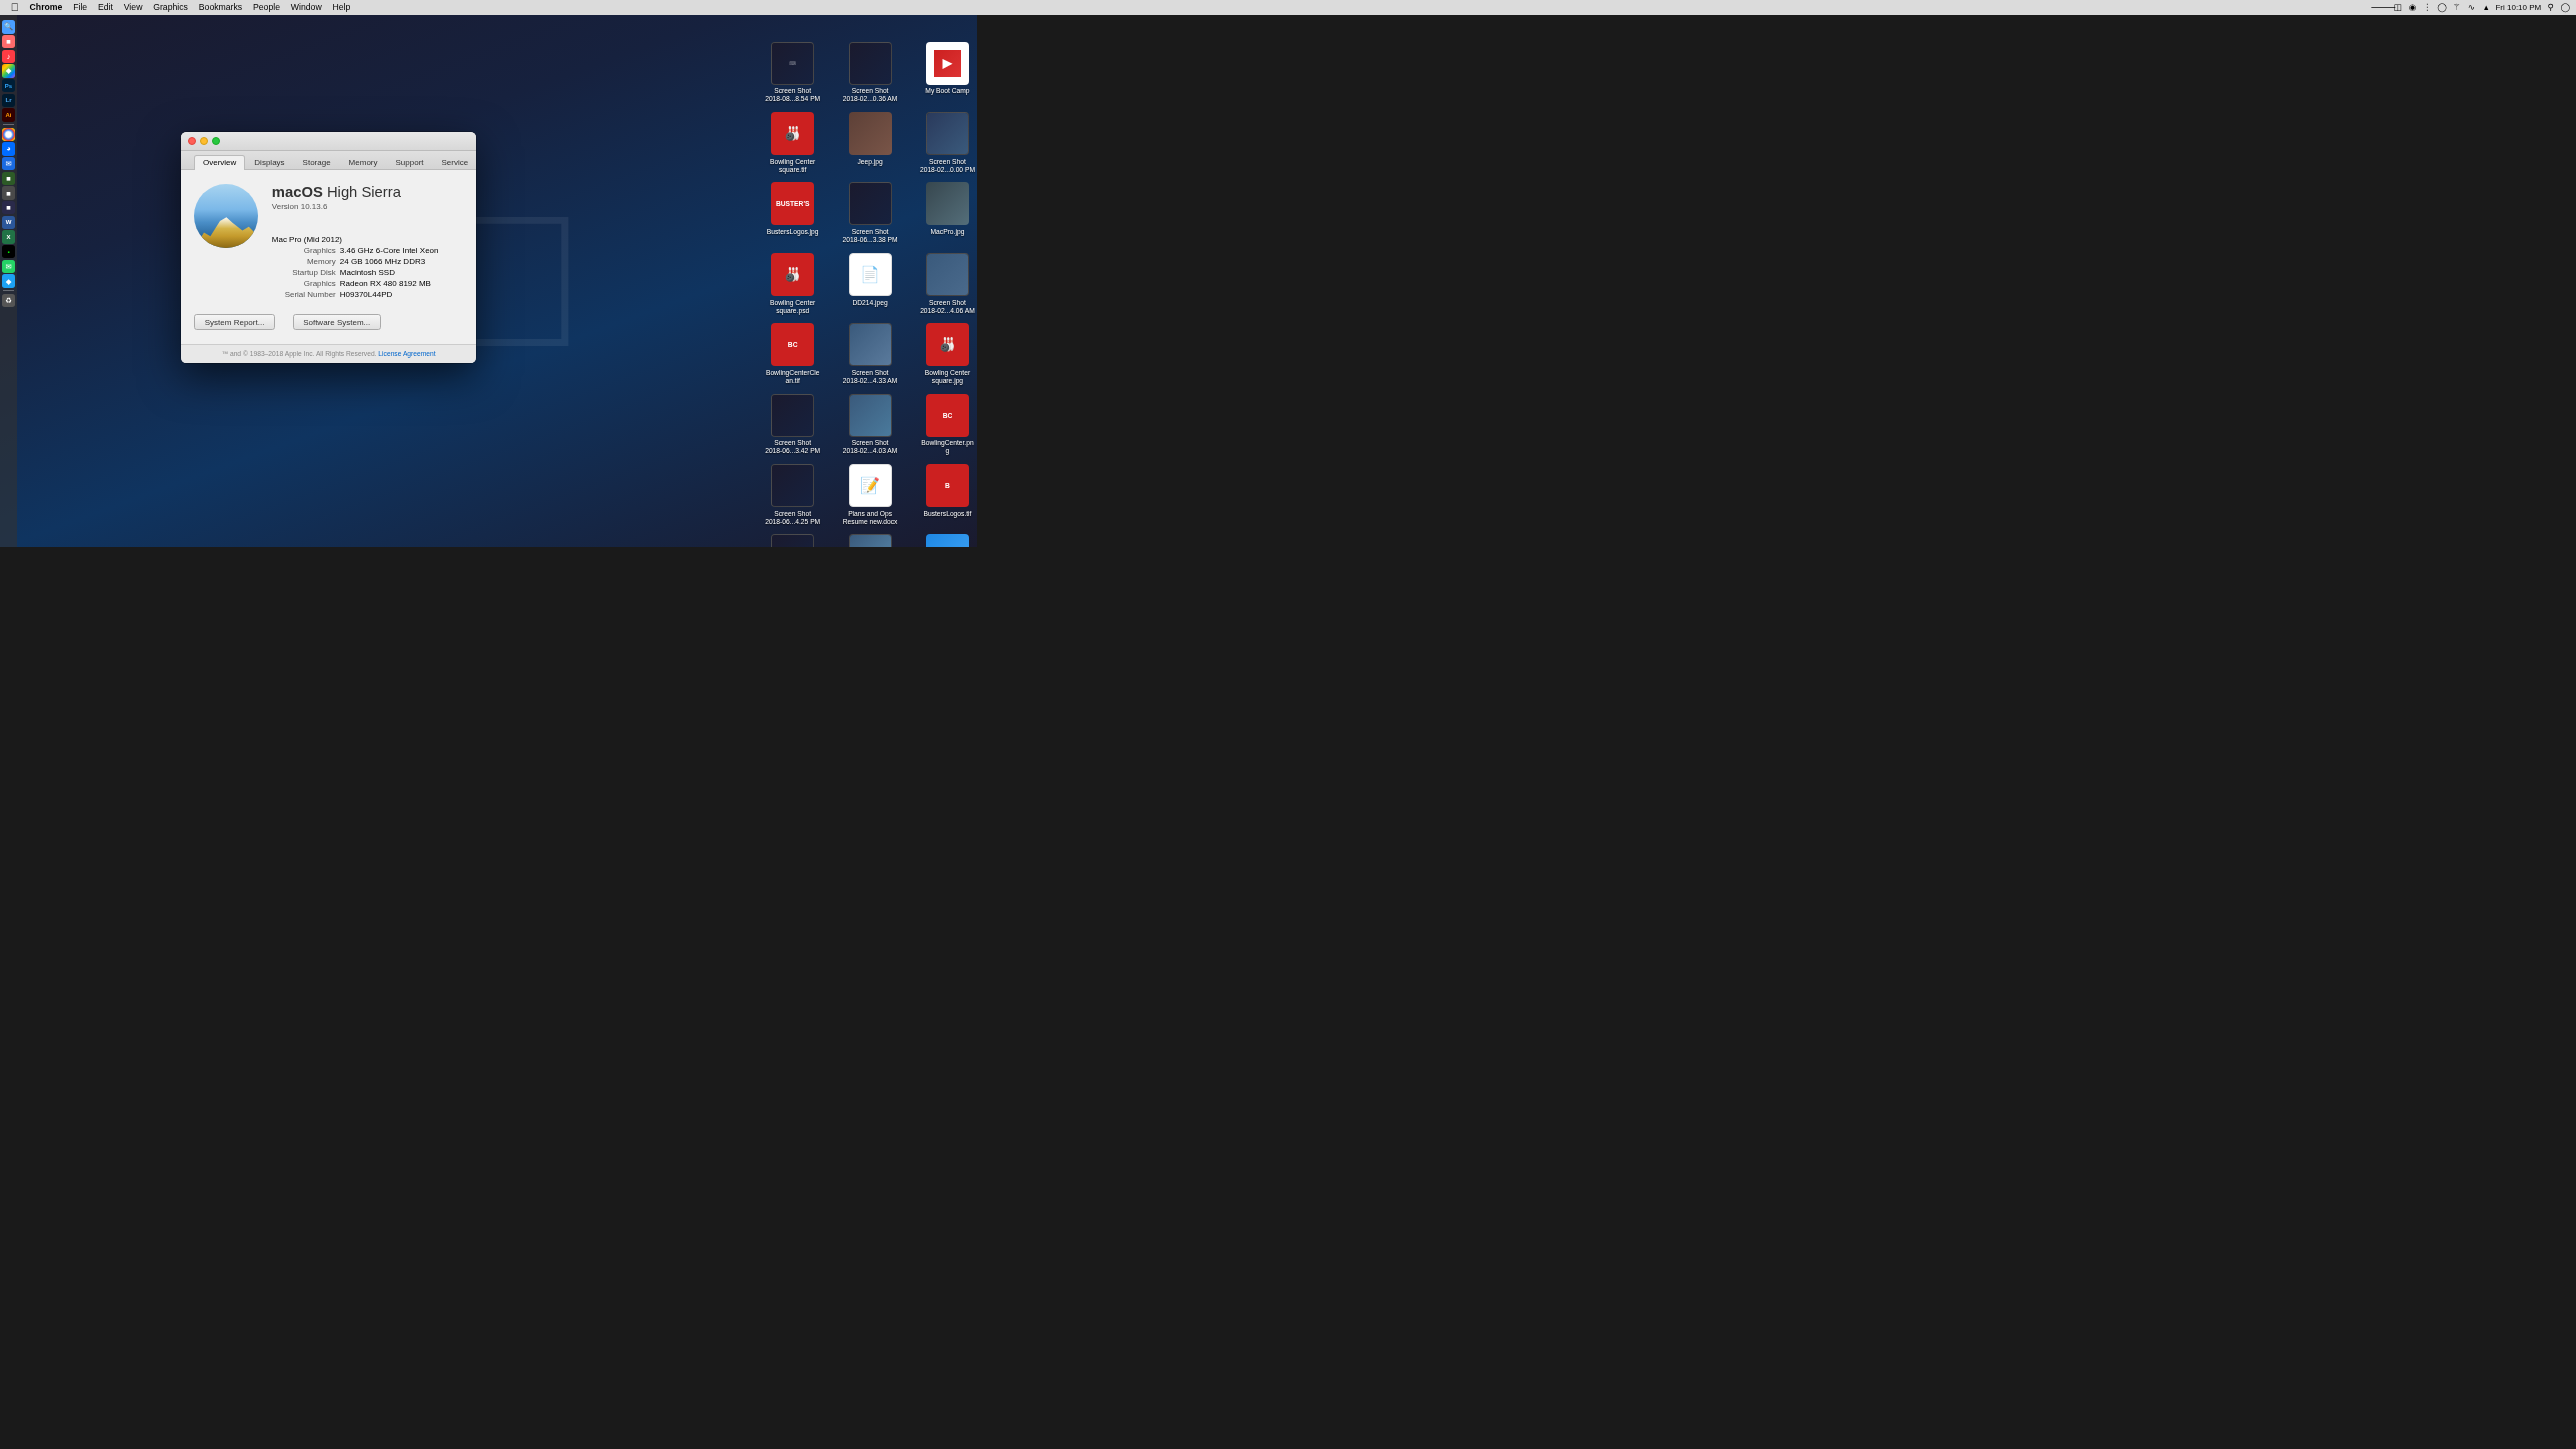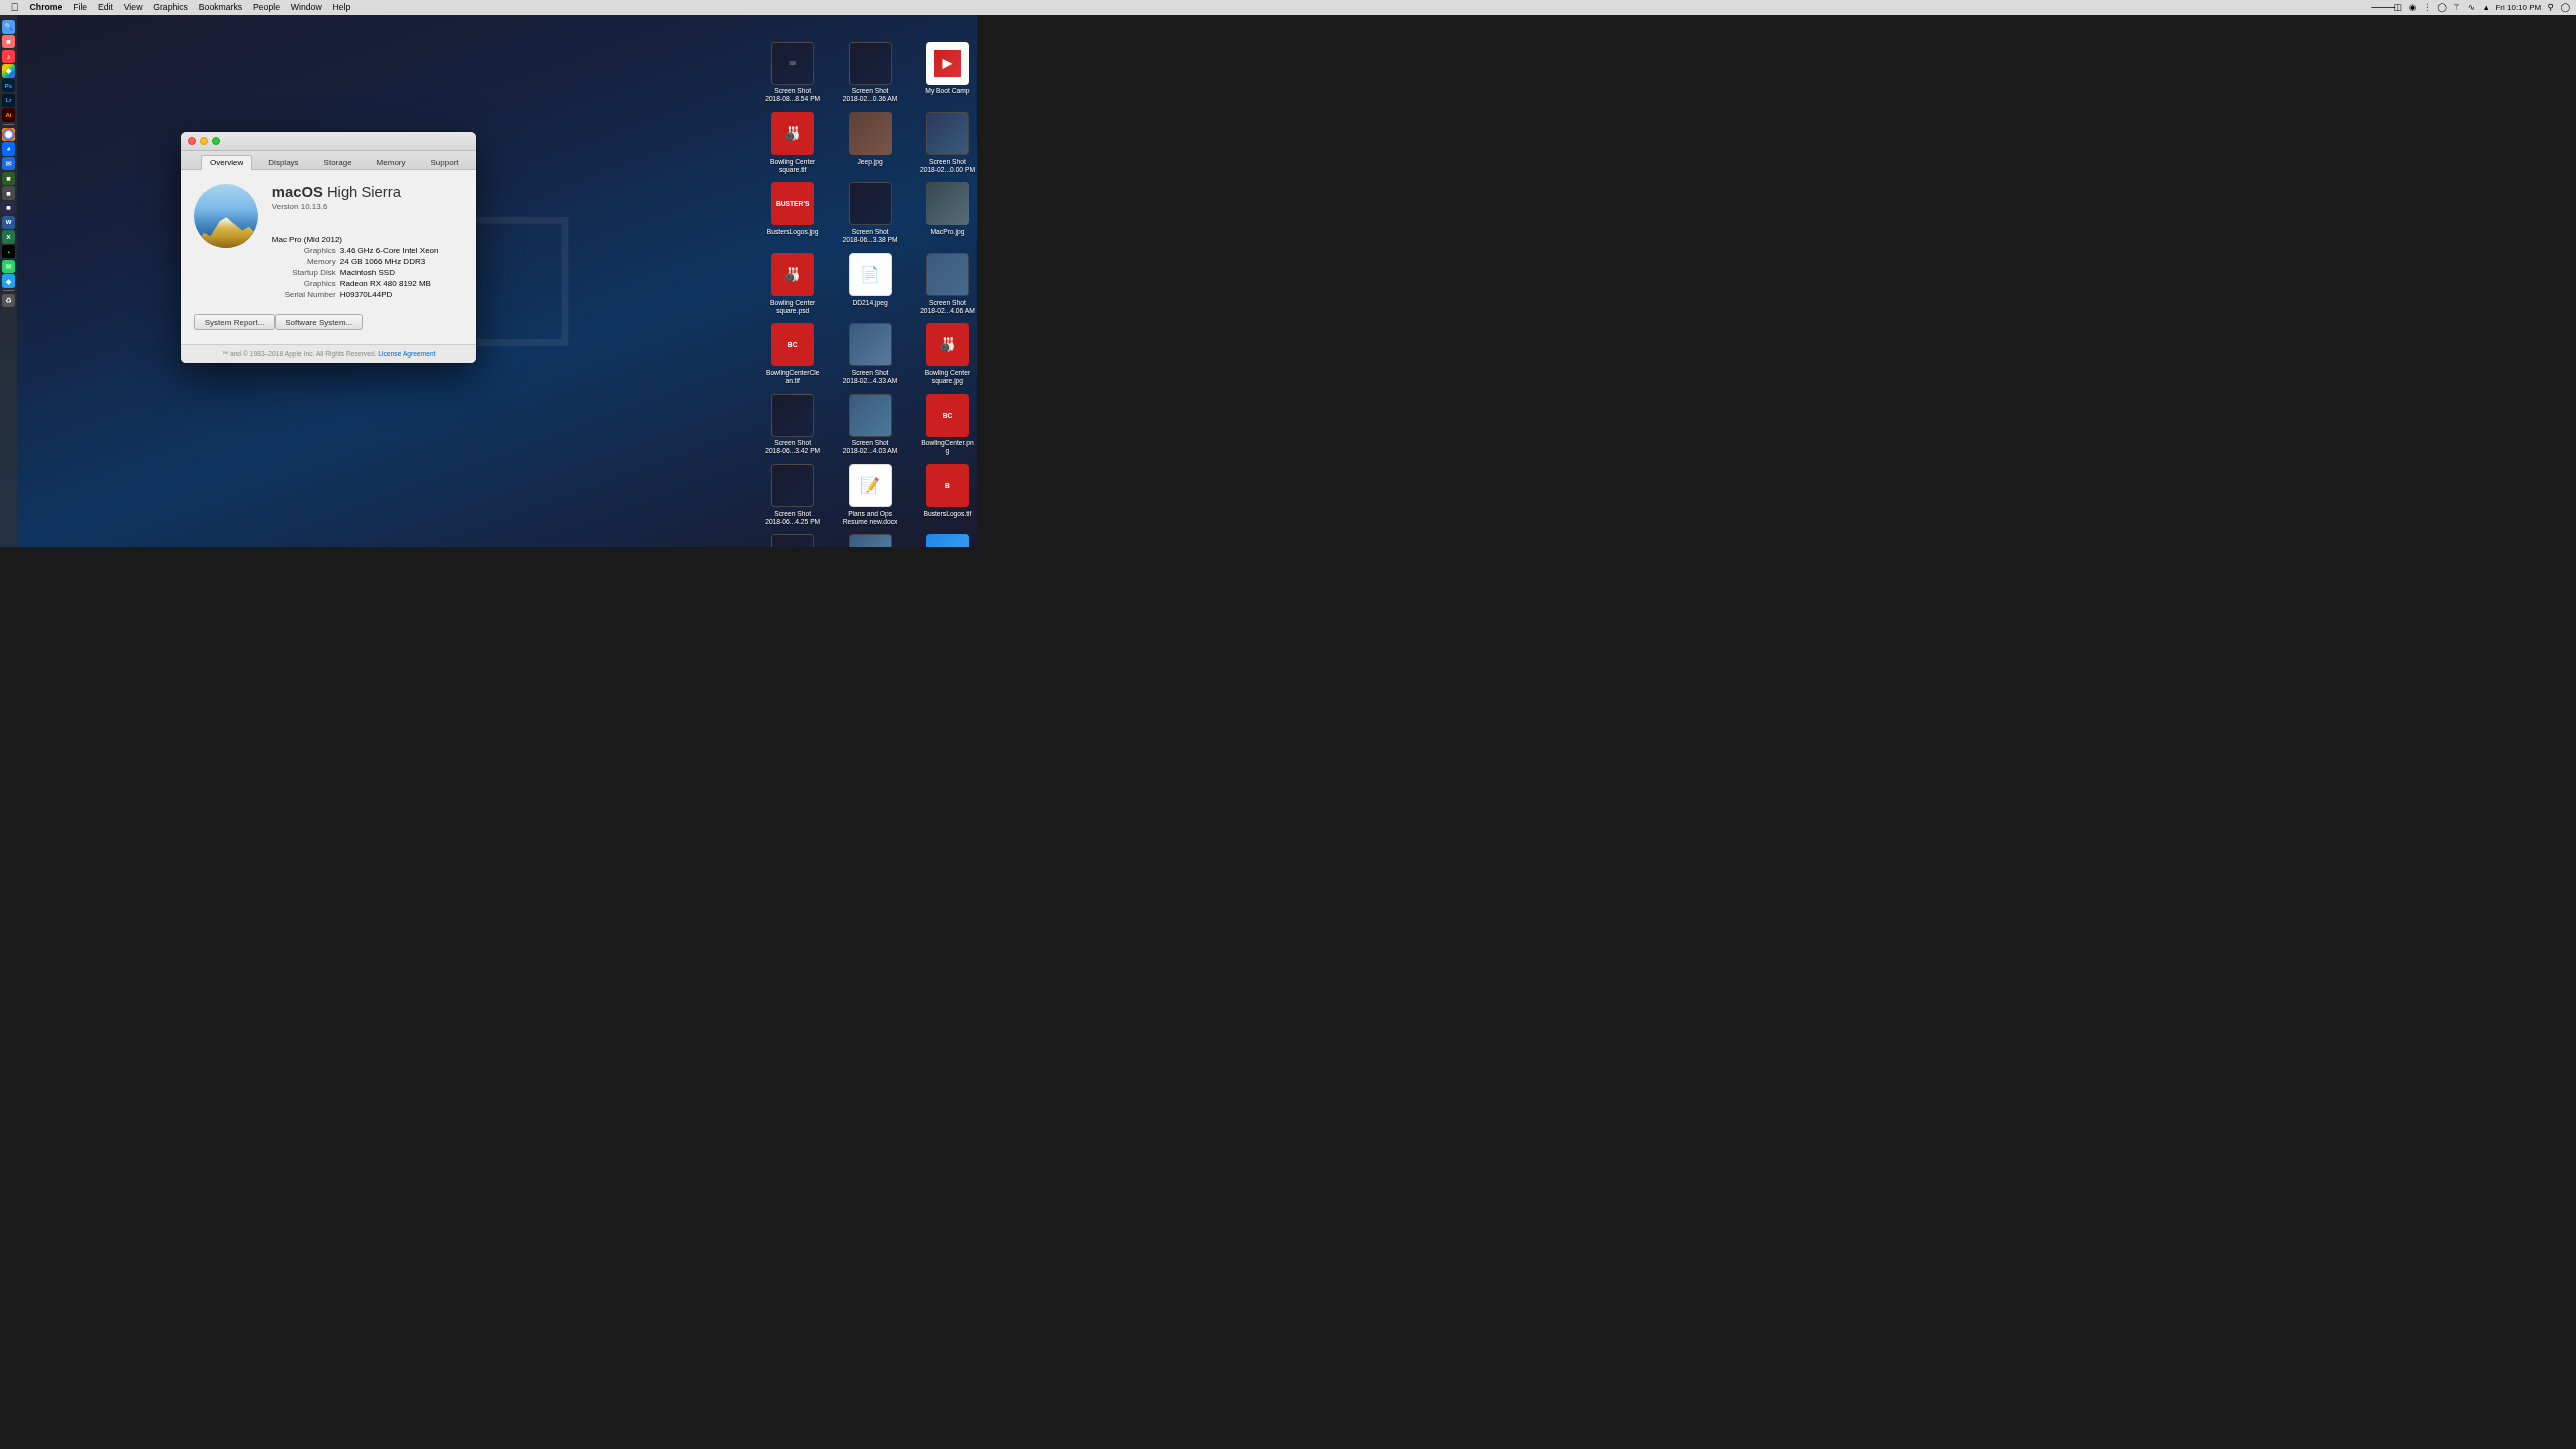--- a/index.html
+++ b/index.html
@@ -207,22 +207,22 @@
       border-radius: 50%;
       cursor: pointer;
     }
 
     .window-btn.close { background: #ff5f57; border: 0.7px solid #e0443e; }
     .window-btn.minimize { background: #febc2e; border: 0.7px solid #d4a017; }
     .window-btn.maximize { background: #28c840; border: 0.7px solid #1aab29; }
 
     .window-tabs {
       display: flex;
-      padding: 4px 20px 0;
-      gap: 7px;
+      padding: 4px 13px 0;
+      gap: 0;
       background: linear-gradient(to bottom, #e0e0e0, #d4d4d4);
       border-bottom: 0.7px solid #bbb;
     }
 
     .window-tab {
       padding: 2.7px 8px;
       font-size: 8px;
       color: #333;
       cursor: pointer;
       border-radius: 2.7px 2.7px 0 0;
@@ -305,21 +305,21 @@
       min-width: 64px;
       text-align: right;
     }
 
     .spec-value {
       color: #000;
     }
 
     .window-actions {
       display: flex;
-      gap: 0;
+      gap: 18px;
       margin-top: 7px;
     }
 
     .mac-button {
       padding: 2.7px 9.4px;
       background: linear-gradient(to bottom, #f5f5f5, #e0e0e0);
       border: 0.7px solid #aaa;
       border-radius: 2.7px;
       font-size: 8px;
       color: #333;

